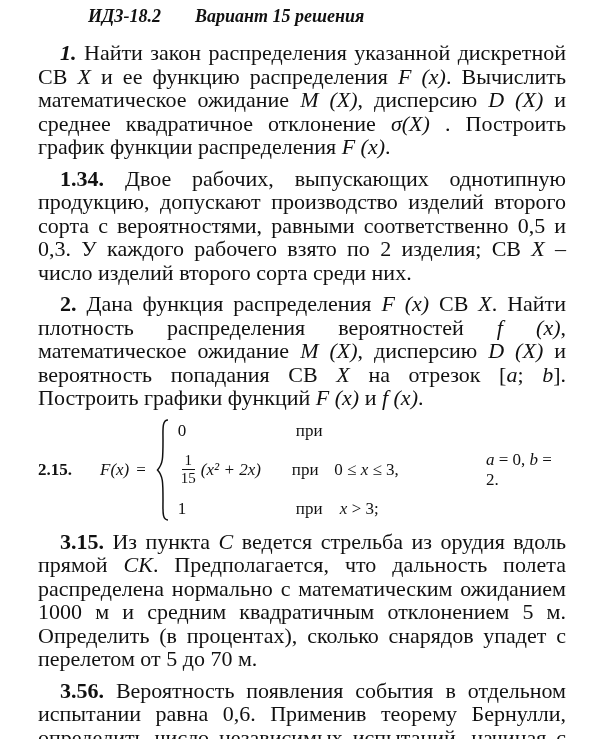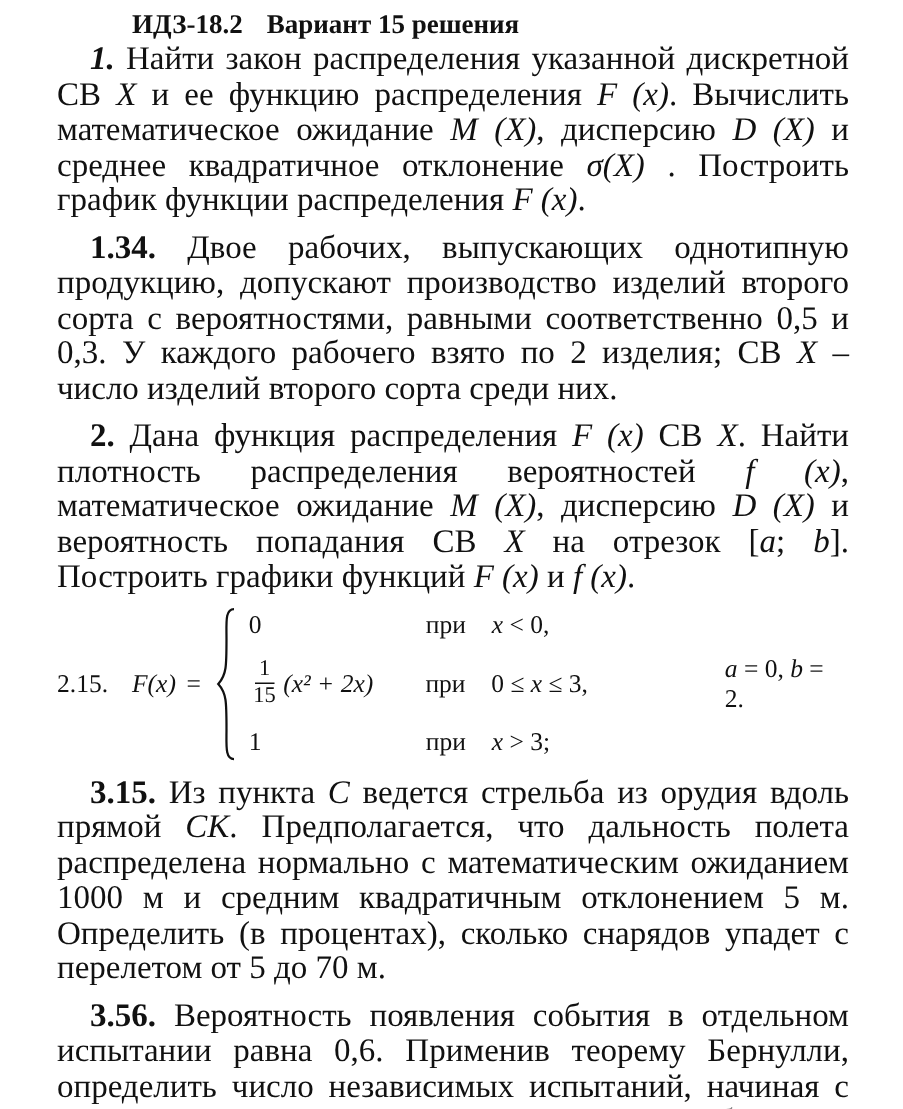--- a/index.html
+++ b/index.html
@@ -11,45 +11,47 @@
     overflow: hidden;
   }
   .page {
     box-sizing: border-box;
     width: 602px; height: 739px;
     padding: 6px 36px 0 38px;
     overflow: hidden;
   }
   .doc-header {
     display: flex;
-    gap: 16px;
+    gap: 34px;
     padding-left: 50px;
     font-size: 18px;
     font-weight: bold;
+    font-style: italic;
+    margin-bottom: 14px;
   }
   p.para {
     margin: 0 0 8px 0;
     font-size: 22px;
     line-height: 23.5px;
     text-align: justify;
     text-indent: 22px;
   }
   .seg-normal { font-style: normal; font-weight: normal; }
   .seg-bold { font-weight: bold; }
   .seg-italic { font-style: italic; }
   .seg-bold-italic { font-weight: bold; font-style: italic; }
 
   
   .formula {
     display: flex;
     align-items: center;
     font-size: 17px;
     margin: 2px 0 8px 0;
   }
-  .f-label { font-weight: normal; margin-right: 16px; text-align: right; }
+  .f-label { font-weight: bold; margin-right: 28px; text-align: right; }
   .f-lhs { font-style: italic; }
   .f-eq { margin: 0 9px 0 7px; }
   .f-brace-wrap { margin-right: 8px; display: flex; align-items: center; }
   .f-cases { display: flex; flex-direction: column; gap: 7px; }
   .case-row { display: flex; align-items: center; min-height: 24px; }
   .case-val { width: 118px; display: inline-flex; align-items: center; }
   .case-pri { width: 44px; }
   .case-cond { width: 128px; }
   .case-extra { margin-left: 28px; }
   .frac {
@@ -87,21 +89,20 @@
     <span class="f-brace-wrap">
       <svg width="15" height="104" viewBox="0 0 15 104" aria-hidden="true">
         <path d="M13 2 C7 2 8 11 8 22 C8 40 8 46 2.5 52 C8 58 8 64 8 82 C8 93 7 102 13 102" fill="none" stroke="#111" stroke-width="1.5"></path>
       </svg>
     </span>
     <div class="f-cases">
 
       <div class="case-row">
         <span class="case-val">0</span>
         <span class="case-pri">при</span>
-        <span class="case-cond"><span class="seg-italic">x</span><span class="seg-normal"> &lt; 0,</span></span>
       </div>
 
       <div class="case-row">
         <span class="case-val">
           <span class="frac">
             <span class="frac-num">1</span>
             <span class="frac-den">15</span>
           </span>
           <span class="seg-italic">(x² + 2x)</span>
         </span>

